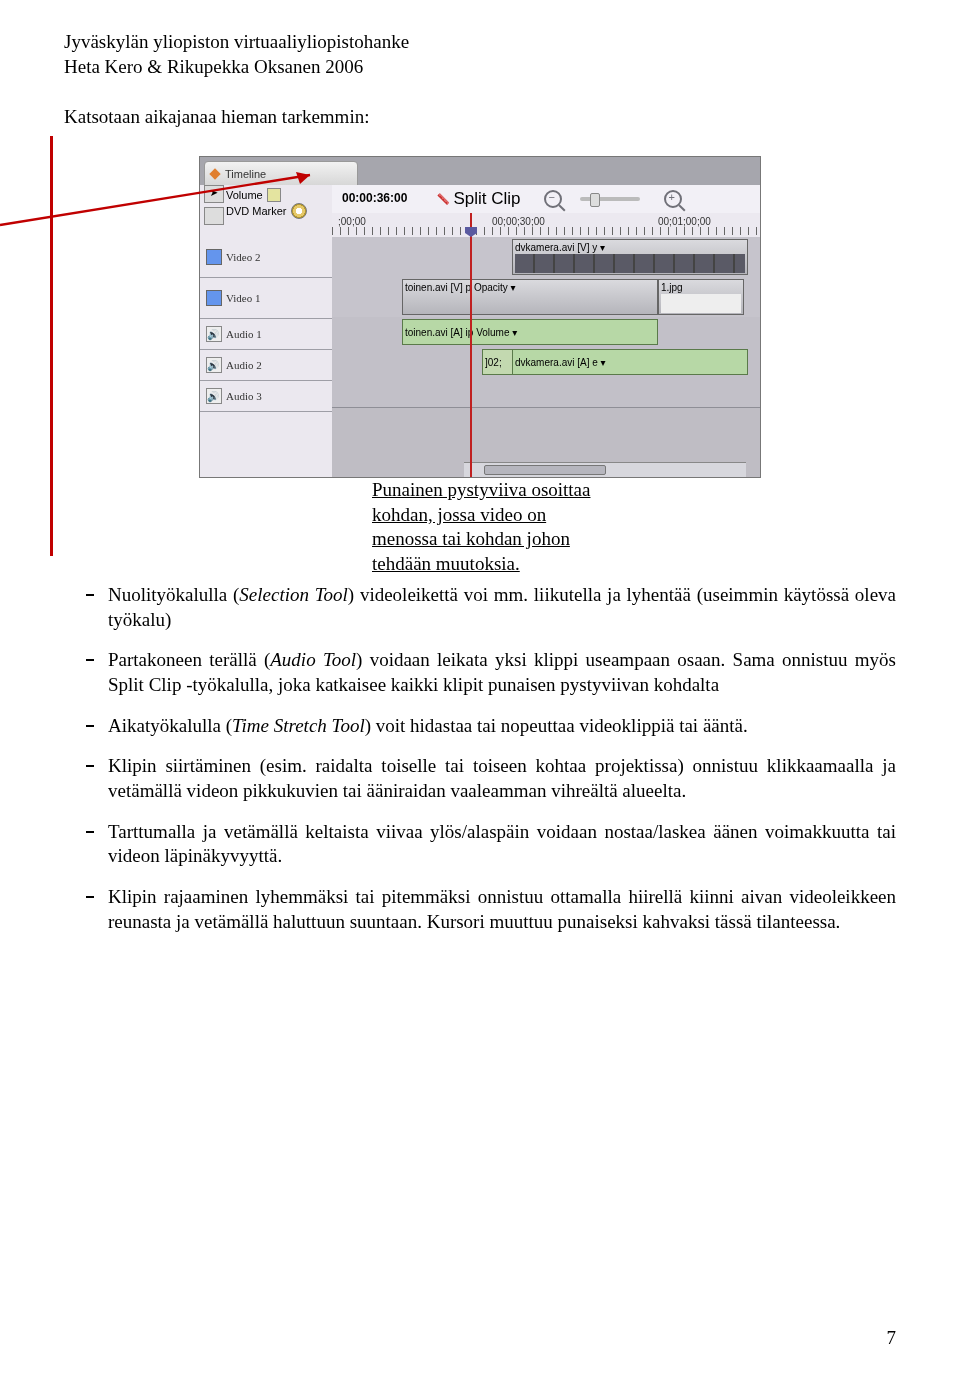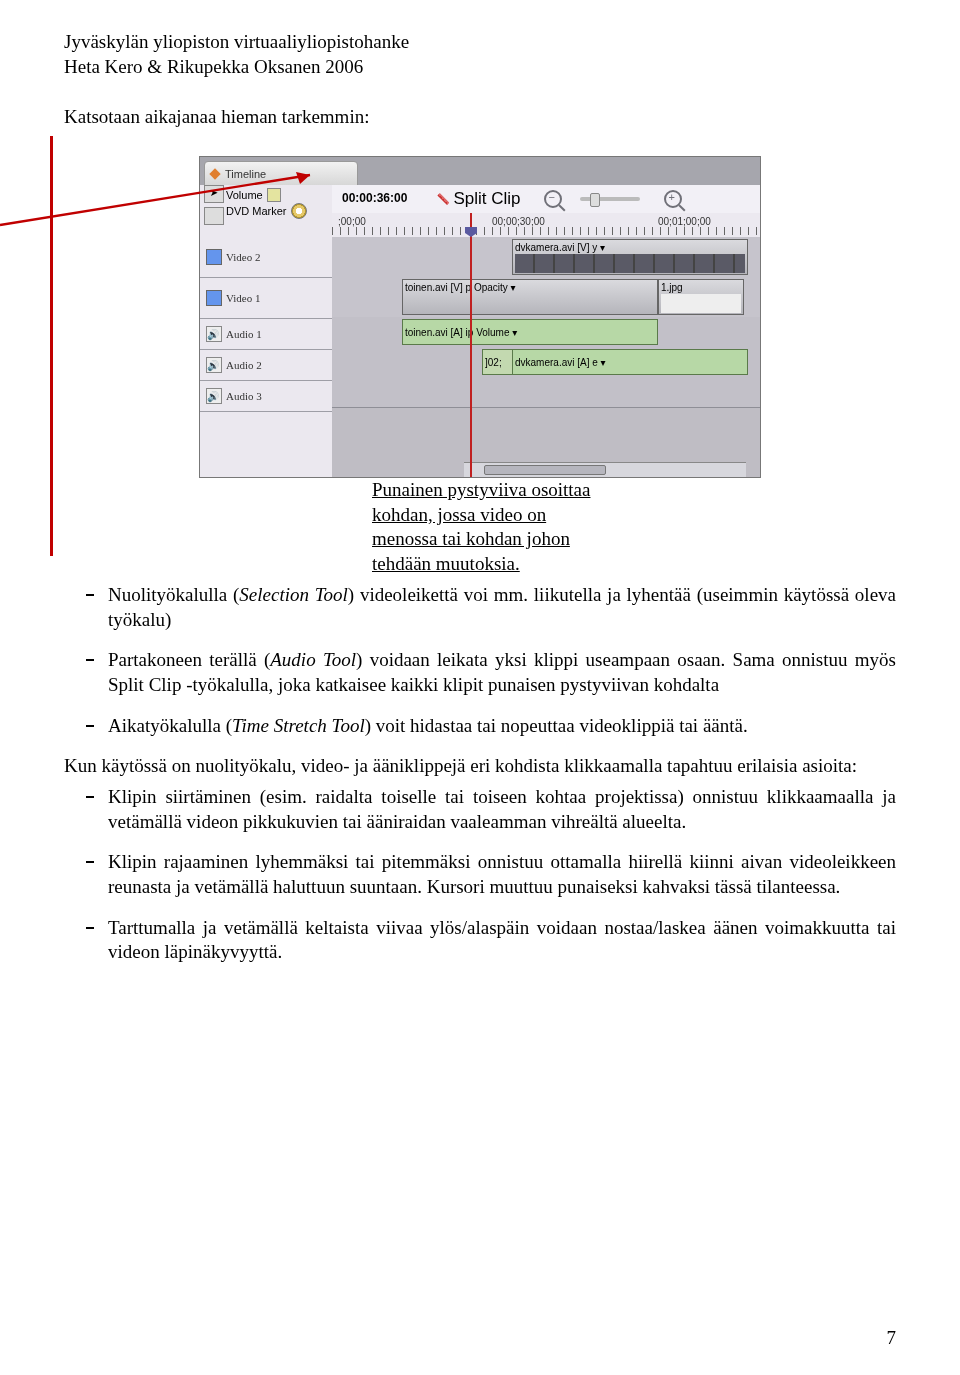--- a/index.html
+++ b/index.html
@@ -367,22 +367,21 @@
       <span>Nuolityökalulla (</span><span class="i">Selection Tool</span><span>) videoleikettä voi mm. liikutella ja lyhentää (useimmin käytössä oleva työkalu)</span>
     </li>
     <li>
       <span>Partakoneen terällä (</span><span class="i">Audio Tool</span><span>) voidaan leikata yksi klippi useampaan osaan. Sama onnistuu myös Split Clip -työkalulla, joka katkaisee kaikki klipit punaisen pystyviivan kohdalta</span>
     </li>
     <li>
       <span>Aikatyökalulla (</span><span class="i">Time Stretch Tool</span><span>) voit hidastaa tai nopeuttaa videoklippiä tai ääntä.</span>
     </li>
   </ul>
 
-  <div class="para">Kun käytössä on nuolityökalu, video- ja ääniklippejä eri kohdista klikkaamalla tapahtuu erilaisia asioita:</div>
 
   <ul class="dash">
     <li>Klipin siirtäminen (esim. raidalta toiselle tai toiseen kohtaa projektissa) onnistuu klikkaamaalla ja vetämällä videon pikkukuvien tai ääniraidan vaaleamman vihreältä alueelta.</li>
+    <li>Tarttumalla ja vetämällä keltaista viivaa ylös/alaspäin voidaan nostaa/laskea äänen voimakkuutta tai videon läpinäkyvyyttä.</li>
     <li>Klipin rajaaminen lyhemmäksi tai pitemmäksi onnistuu ottamalla hiirellä kiinni aivan videoleikkeen reunasta ja vetämällä haluttuun suuntaan. Kursori muuttuu punaiseksi kahvaksi tässä tilanteessa.</li>
-    <li>Tarttumalla ja vetämällä keltaista viivaa ylös/alaspäin voidaan nostaa/laskea äänen voimakkuutta tai videon läpinäkyvyyttä.</li>
   </ul>
 
   <div class="page-num">7</div>
 </div>
 
 </body></html>

